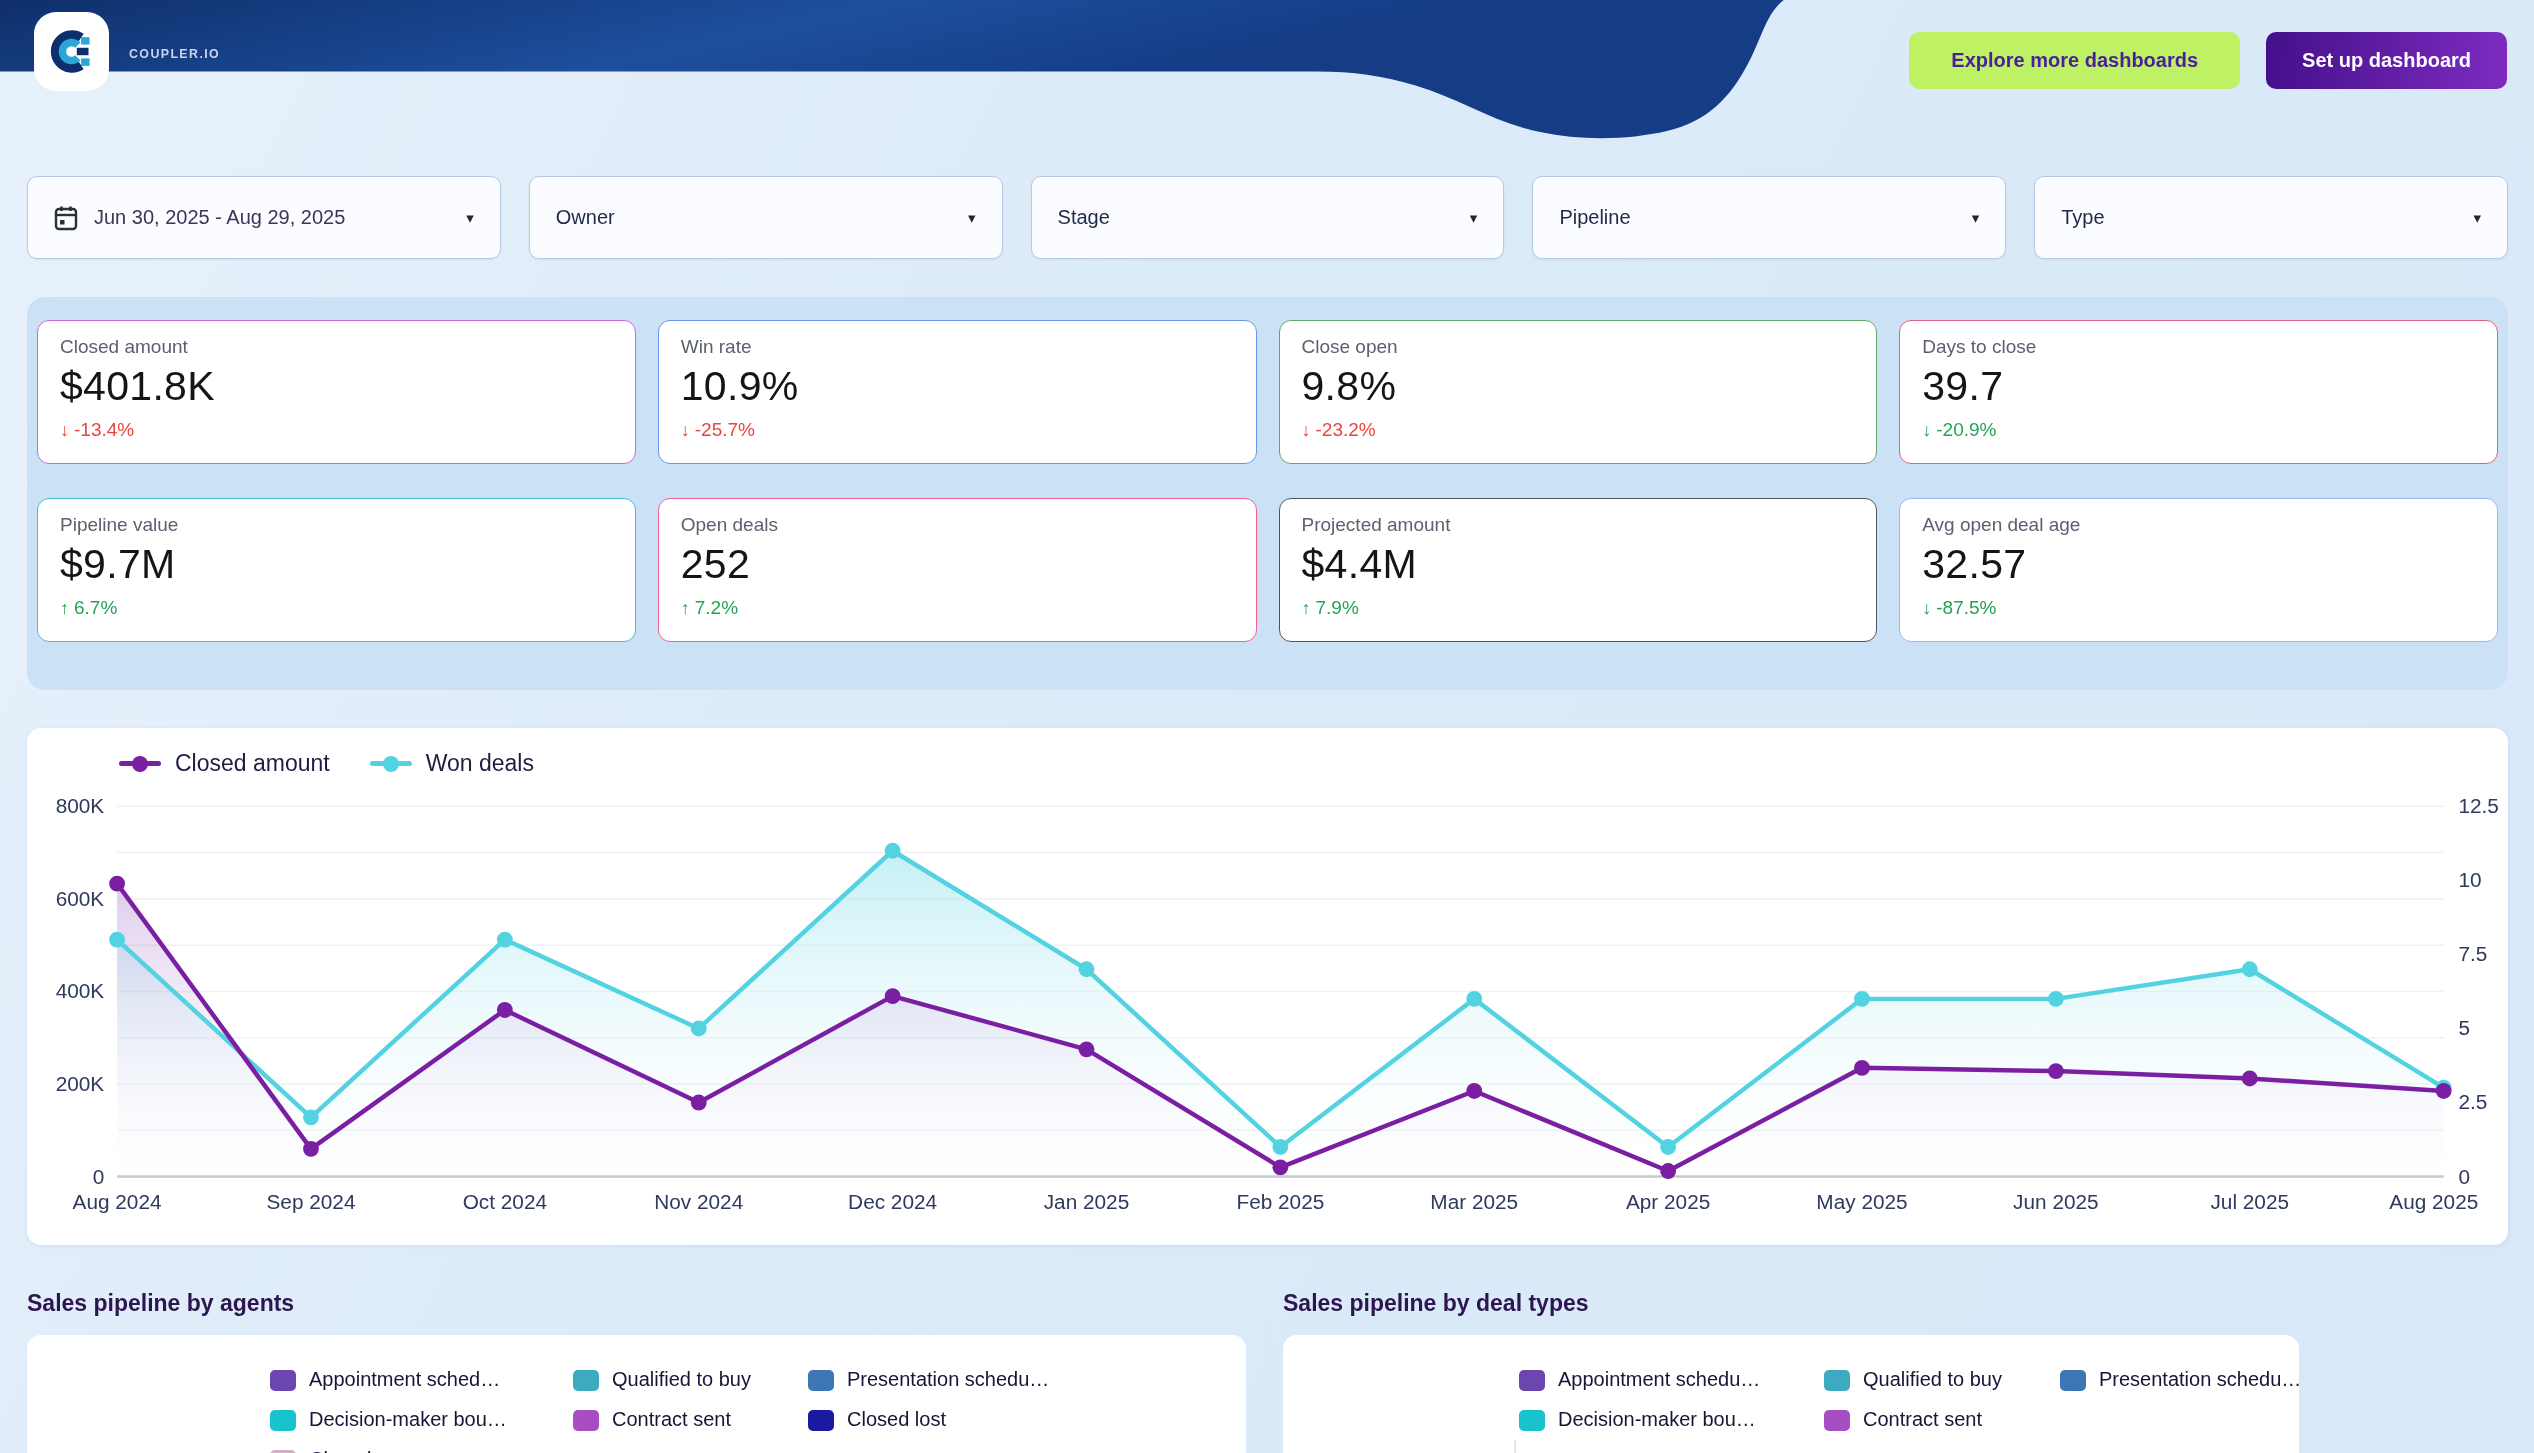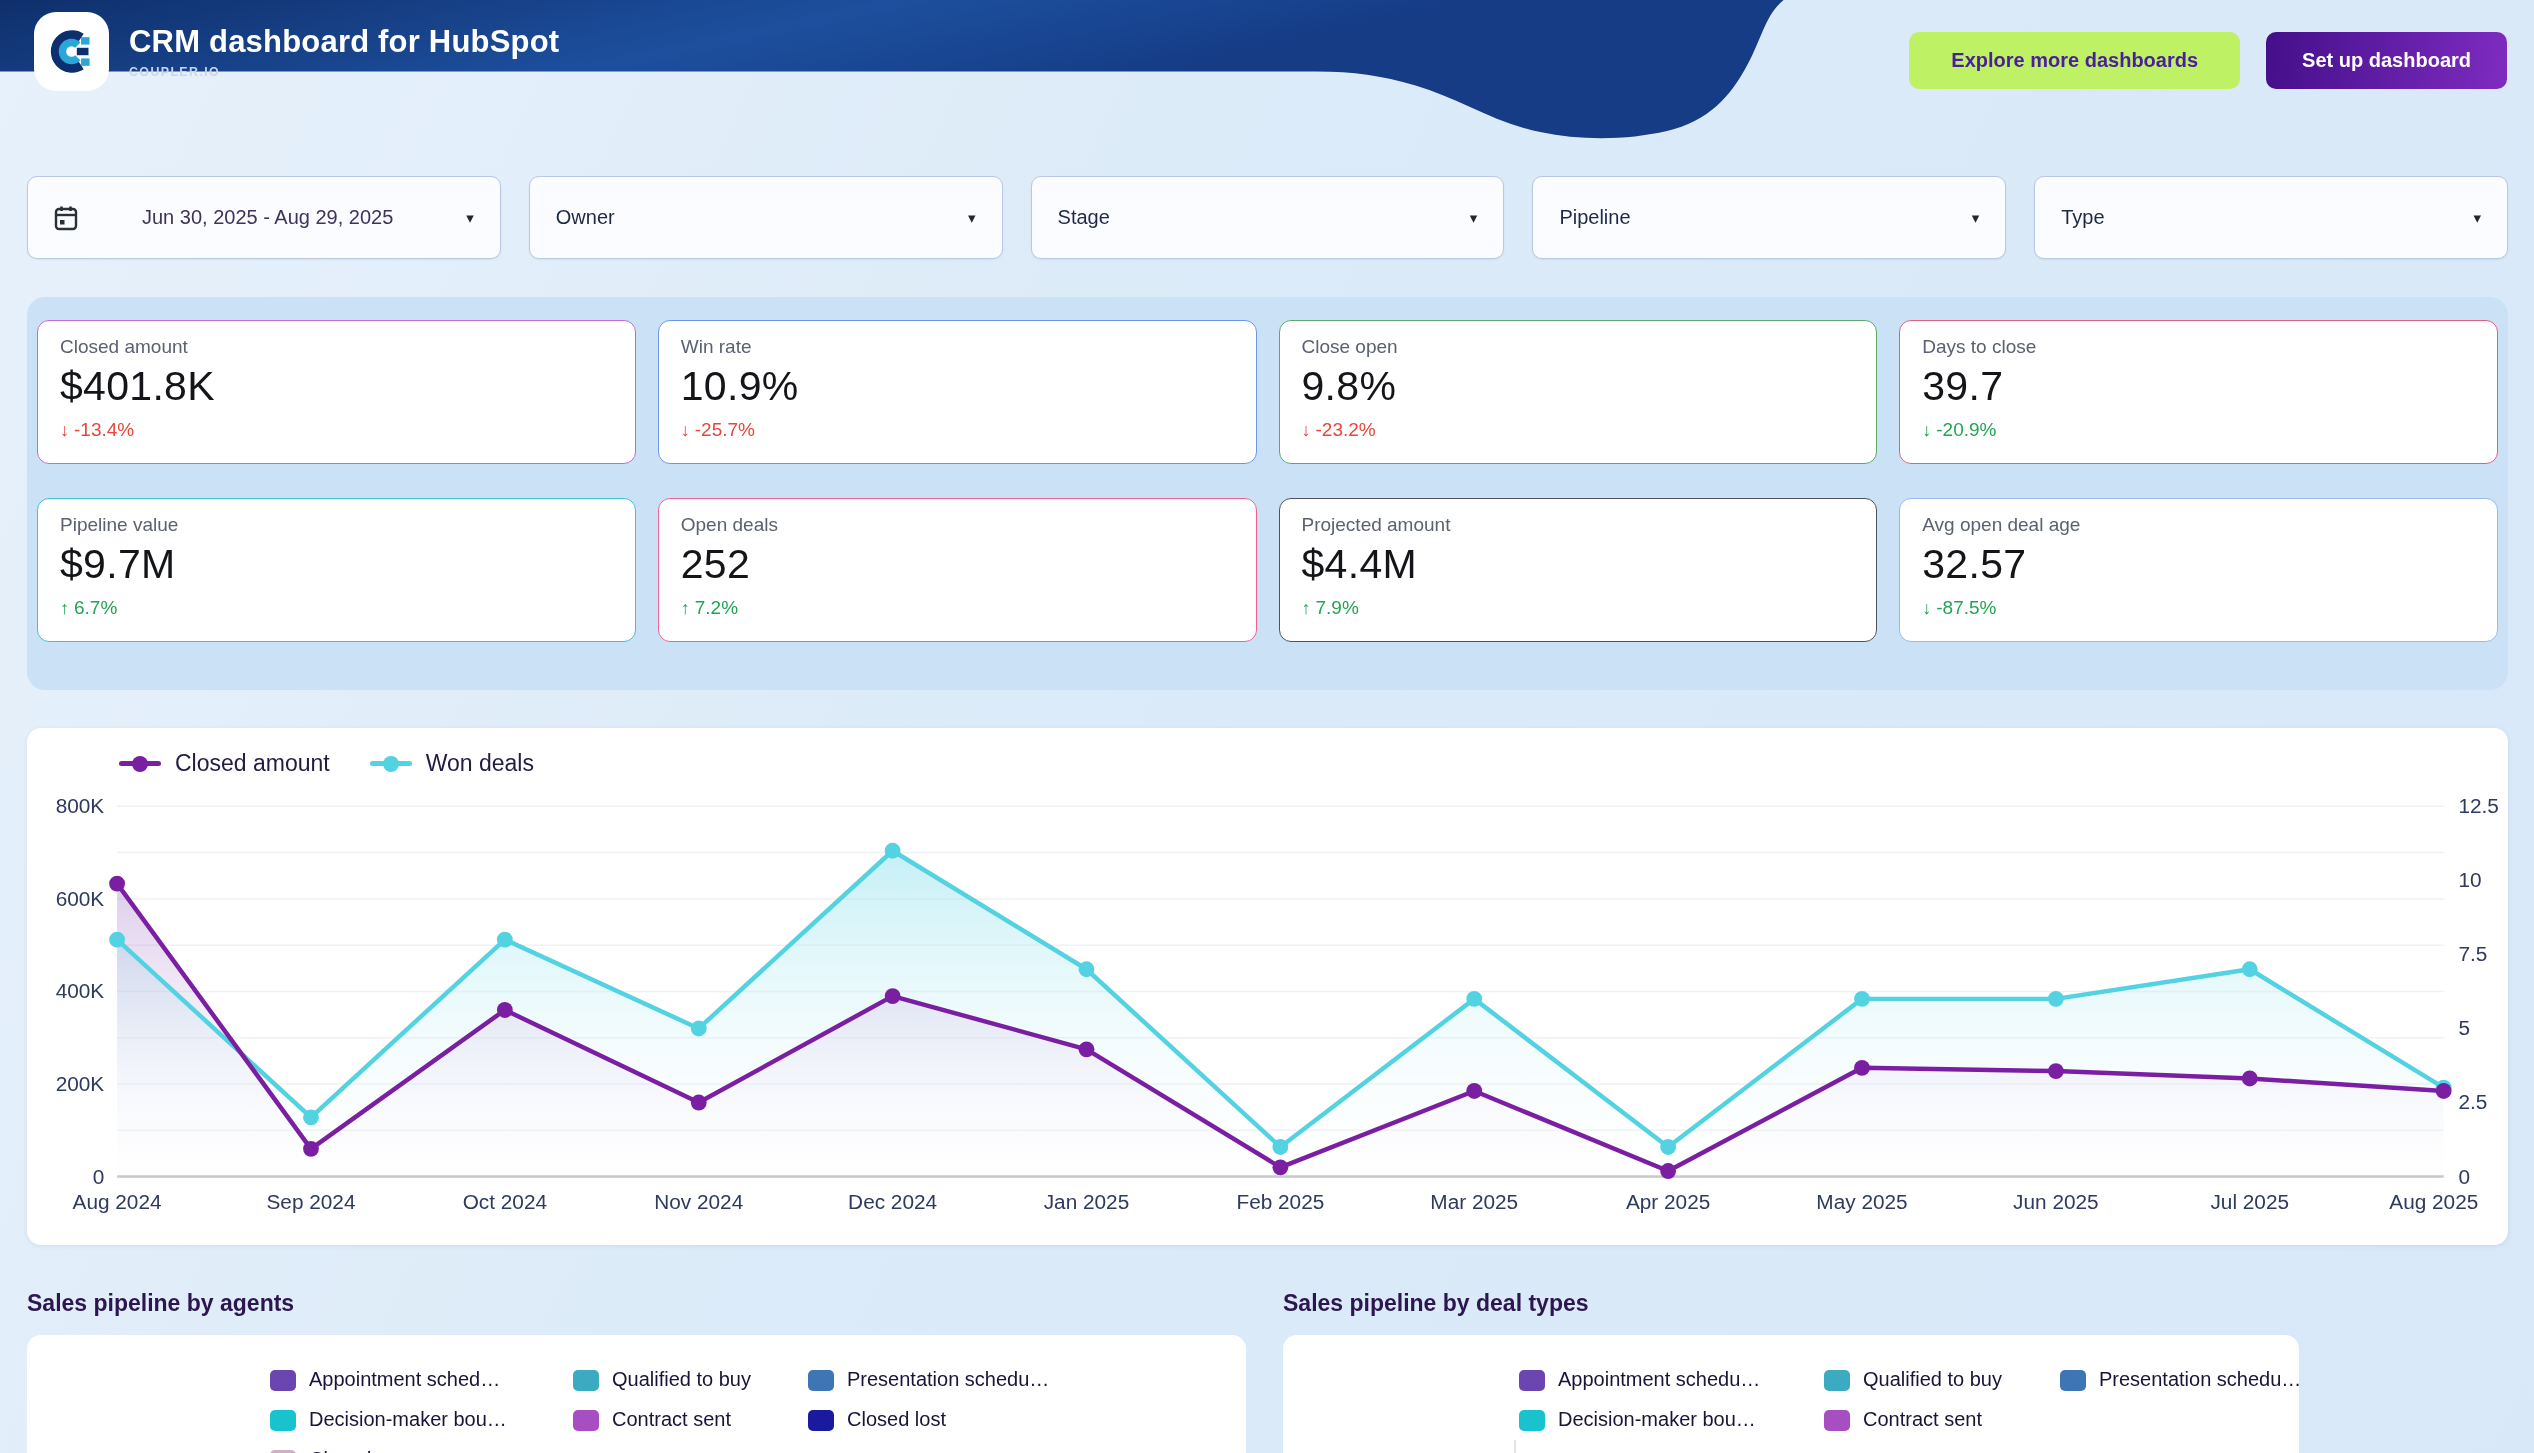--- a/index.html
+++ b/index.html
@@ -19,21 +19,21 @@
   .header-buttons { position:absolute; top:32px; right:27px; display:flex; gap:26px; }
   .btn { height:57px; border:none; border-radius:10px; font-size:20px; font-weight:bold; cursor:pointer;
          display:flex; align-items:center; justify-content:center; font-family:"Liberation Sans",sans-serif; }
   .btn-light { background:#bef264; color:#4b1e9e; padding:0 42px; }
   .btn-purple { background:linear-gradient(95deg,#440f8a 0%,#7e2cc0 100%); color:#ffffff; padding:0 36px; }
   
   .filters { position:absolute; top:176px; left:27px; width:2481px; height:83px; display:flex; gap:28px; }
   .filter-pill { flex:1; background:#fafcff; border:1.5px solid #b9c8e4; border-radius:10px;
                  display:flex; align-items:center; padding:0 26px; gap:16px; box-shadow:0 1px 2px rgba(40,70,130,.08); }
   .filter-label { font-size:20px; color:#1d2947; flex:1; white-space:nowrap; overflow:hidden; }
-  .filter-pill.date .filter-label { color:#41325a;margin-left:48px; }
+  .filter-pill.date .filter-label { color:#41325a; }
   .chevron { font-size:15px; color:#23262e; }
   .cal-icon { width:24px; height:26px; flex:0 0 auto; }
   
   .kpi-panel { position:absolute; top:297px; left:27px; width:2481px; height:393px;
                background:#cbe2f6; border-radius:18px; padding:23px 10px 50px 10px; }
   .kpi-grid { display:grid; grid-template-columns:repeat(4,1fr); grid-template-rows:144px 144px; gap:34px 22px; height:100%; }
   .kpi-card { background:#ffffff; border:1.6px solid #888; border-radius:12px; padding:15px 22px; }
   .kpi-label { font-size:19px; color:#5a6170; }
   .kpi-value { font-size:41px; color:#141519; margin-top:5px; letter-spacing:0.3px; }
   .kpi-delta { font-size:19px; margin-top:9px; display:flex; align-items:center; gap:5px; }
@@ -79,21 +79,20 @@
   <div class="logo-box">
     <svg width="51" height="51" viewBox="0 0 48 48">
       <path d="M33,11 A15.5,15.5 0 1 0 33,37" fill="none" stroke="#0d2f6e" stroke-width="9"></path>
       <path d="M30,18 A8.5,8.5 0 1 0 30,30" fill="none" stroke="#2ba6d9" stroke-width="7"></path>
       <rect x="29" y="20.5" width="11" height="7" fill="#0d2f6e"></rect>
       <rect x="33" y="10.5" width="8" height="7" fill="#2ba6d9"></rect>
       <rect x="33" y="30.5" width="8" height="7" fill="#2ba6d9"></rect>
     </svg>
   </div>
   <div class="title-block">
-    <div class="app-title">CRM dashboard for HubSpot</div>
     <div class="app-subtitle">COUPLER.IO</div>
   </div>
 </div>
 
 <div class="header-buttons">
   <button class="btn btn-light">Explore more dashboards</button>
   <button class="btn btn-purple">Set up dashboard</button>
 </div>
 
 <div class="filters" id="filters">

